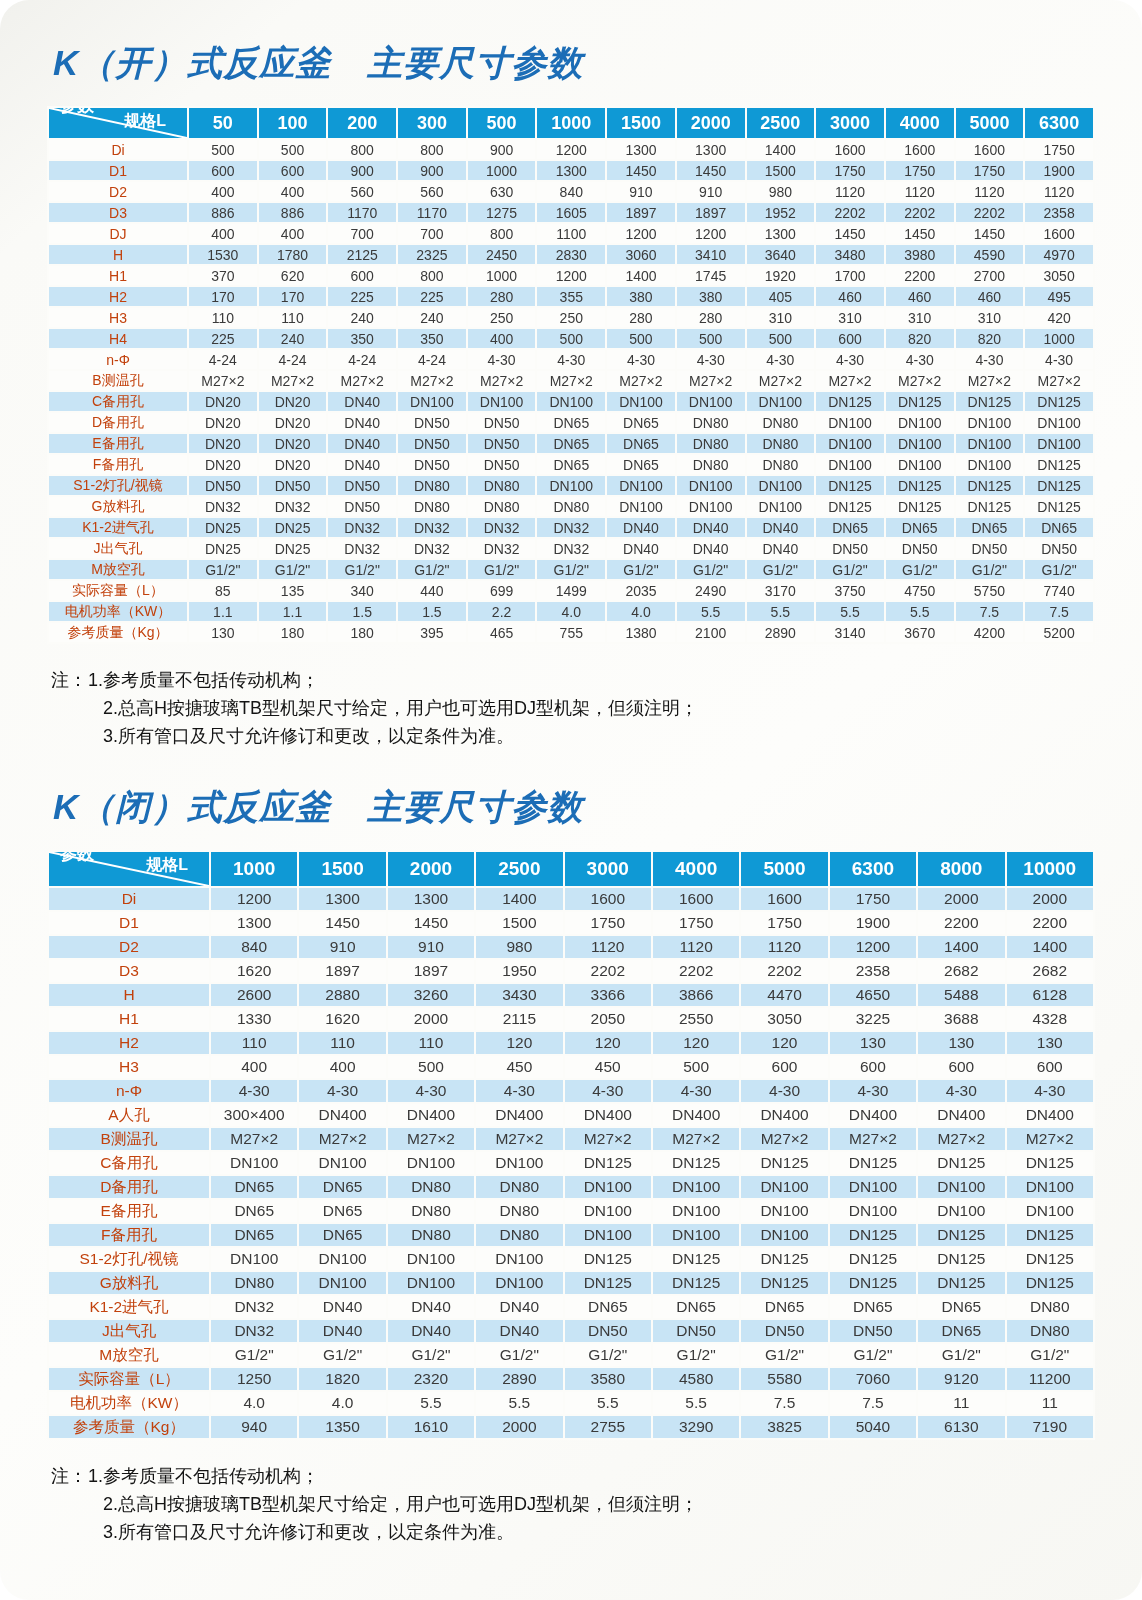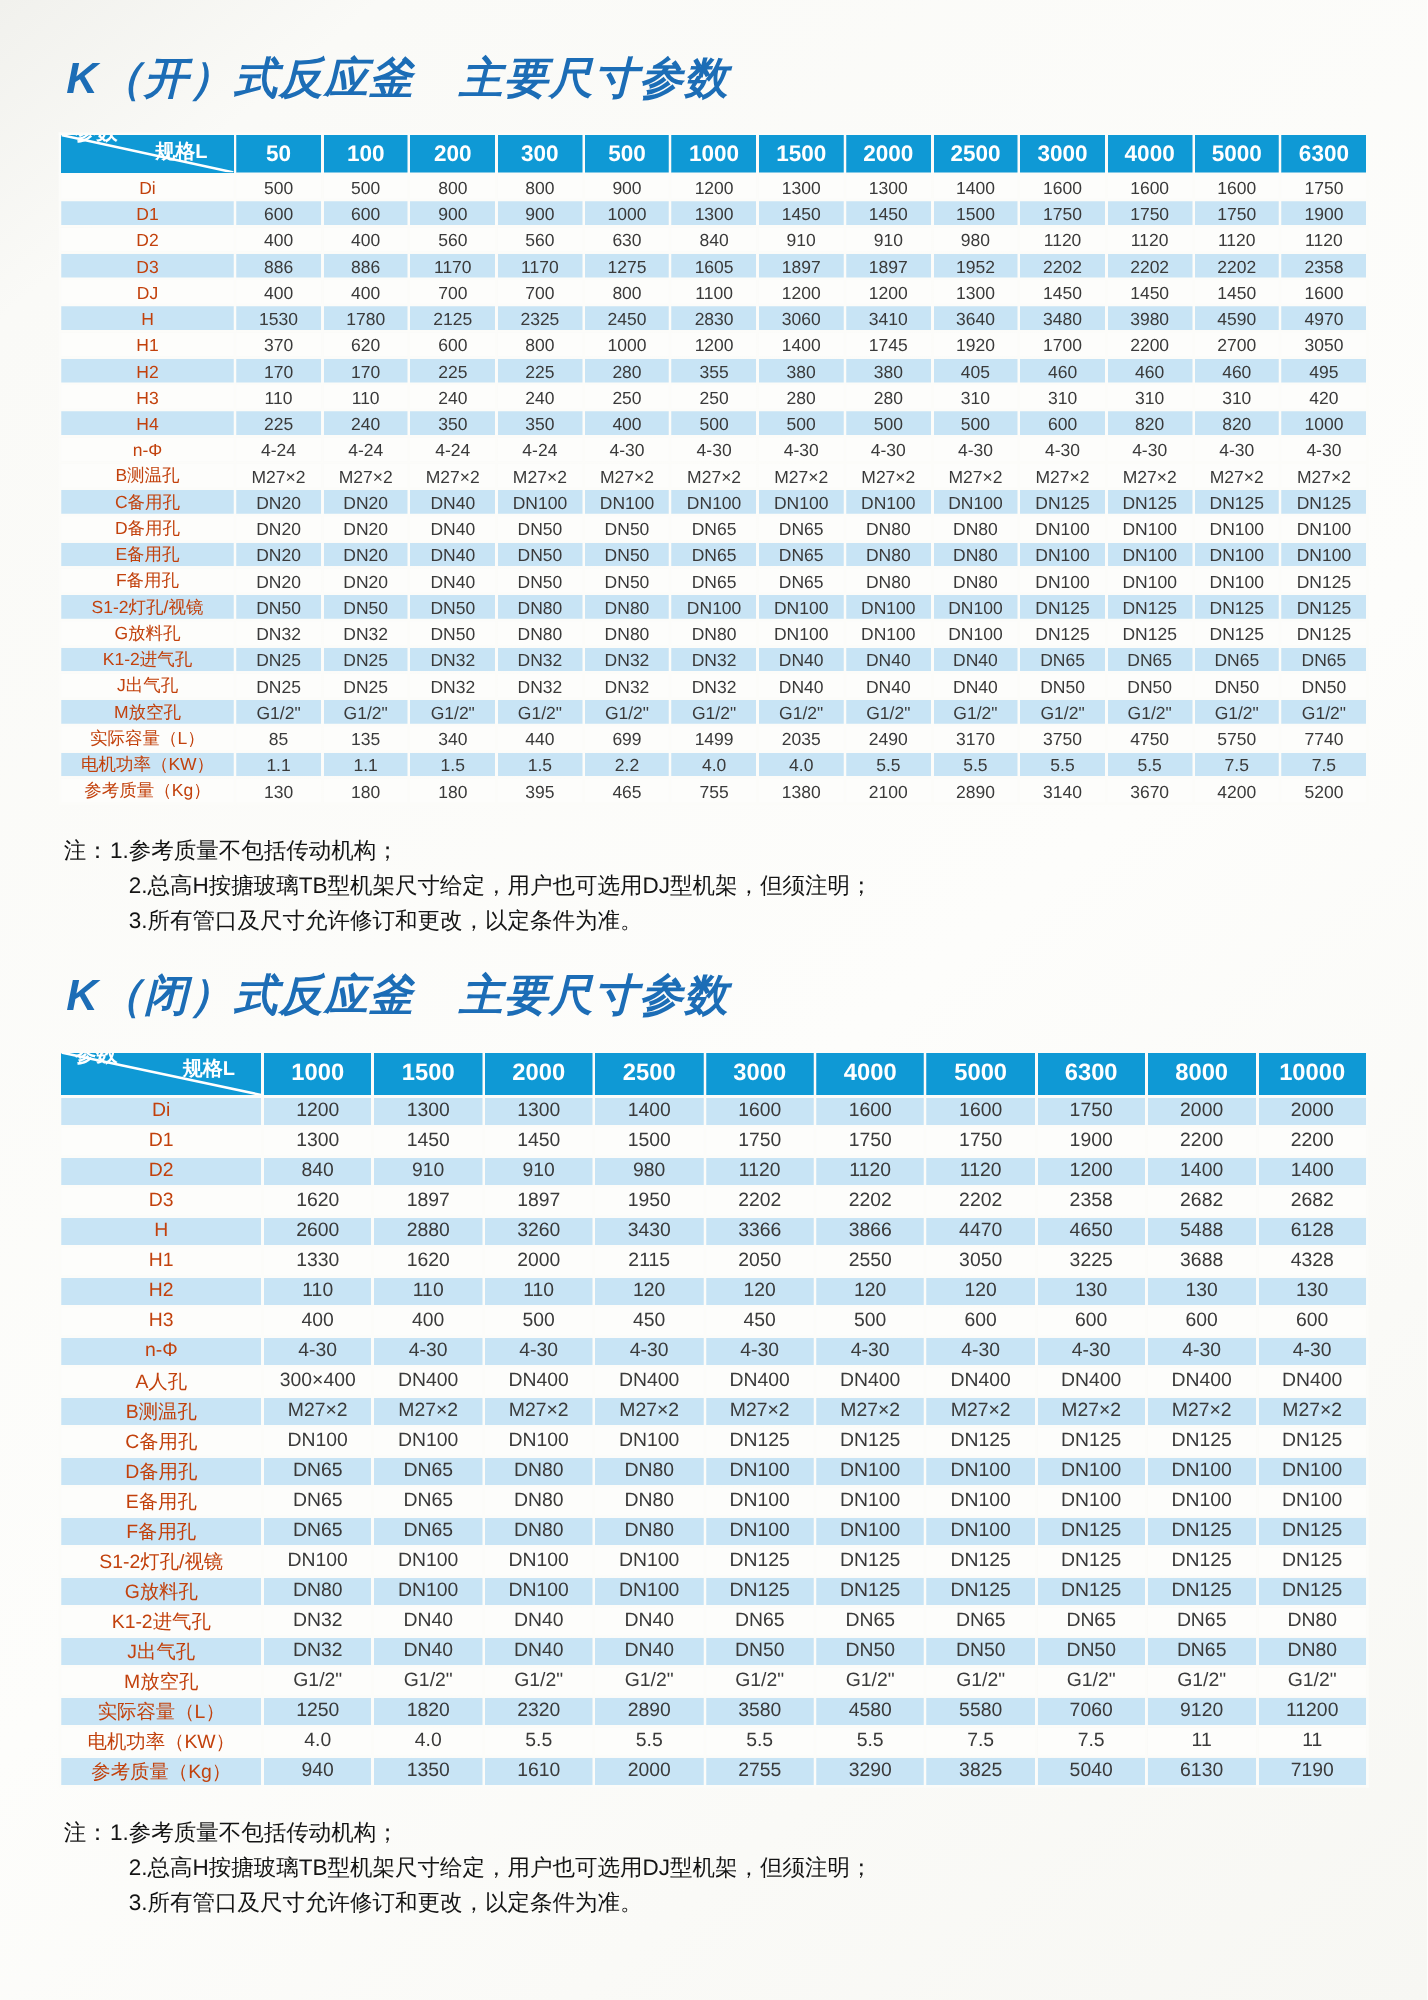--- a/index.html
+++ b/index.html
@@ -2,20 +2,21 @@
 <html><head>
 <meta charset="utf-8">
 <style>
   html, body { margin: 0; padding: 0; background: #ffffff; }
   .page {
     width: 1142px; height: 1600px; overflow: hidden; box-sizing: border-box;
     padding: 42px 47px 0 47px;
     background: linear-gradient(140deg, #f1f1ed 0%, #fafaf7 10%, #fdfdfb 55%, #f7f7f3 100%);
     font-family: "Liberation Sans", sans-serif;
     position: relative;
+    border-radius: 29px;
   }
   .title {
     font-size: 35px; line-height: 42px; font-weight: bold; font-style: italic;
     color: #1c6db6; margin: 0 0 0 6px; letter-spacing: 1px; white-space: pre;
   }
   .spec-table {
     border-collapse: collapse; table-layout: fixed; width: 1048px; margin-top: 22px;
   }
   .spec-table th, .spec-table td {
     border: 2px solid #fcfcf9; padding: 0; text-align: center; overflow: hidden;
@@ -33,21 +34,21 @@
   .t1 .corner { width: 138px; }
   .t2 .corner { width: 160px; }
   .corner { position: relative; }
   .corner .diag { position: absolute; left: 0; top: 0; width: 100%; height: 100%; display: block; }
   .corner .diag line { stroke: #ffffff; stroke-width: 2; vector-effect: non-scaling-stroke; }
   .corner-param { position: absolute; left: 11px; bottom: 21px; font-size: 17px; }
   .corner-spec  { position: absolute; right: 21px; top: 3px; font-size: 16px; }
   .notes { margin: 22px 0 0 4px; font-size: 18px; color: #141414; line-height: 28px; }
   .note-line.rest { padding-left: 52px; }
   .note-prefix { margin-right: 1px; }
-  .section-2 { margin-top: 26px; }
+  .section-2 { margin-top: 36px; }
 </style>
 </head>
 <body>
 
 <div class="page">
 
   <section class="section-1">
     <h1 class="title">K（开）式反应釜　主要尺寸参数</h1>
     <table class="spec-table t1">
         <thead>

